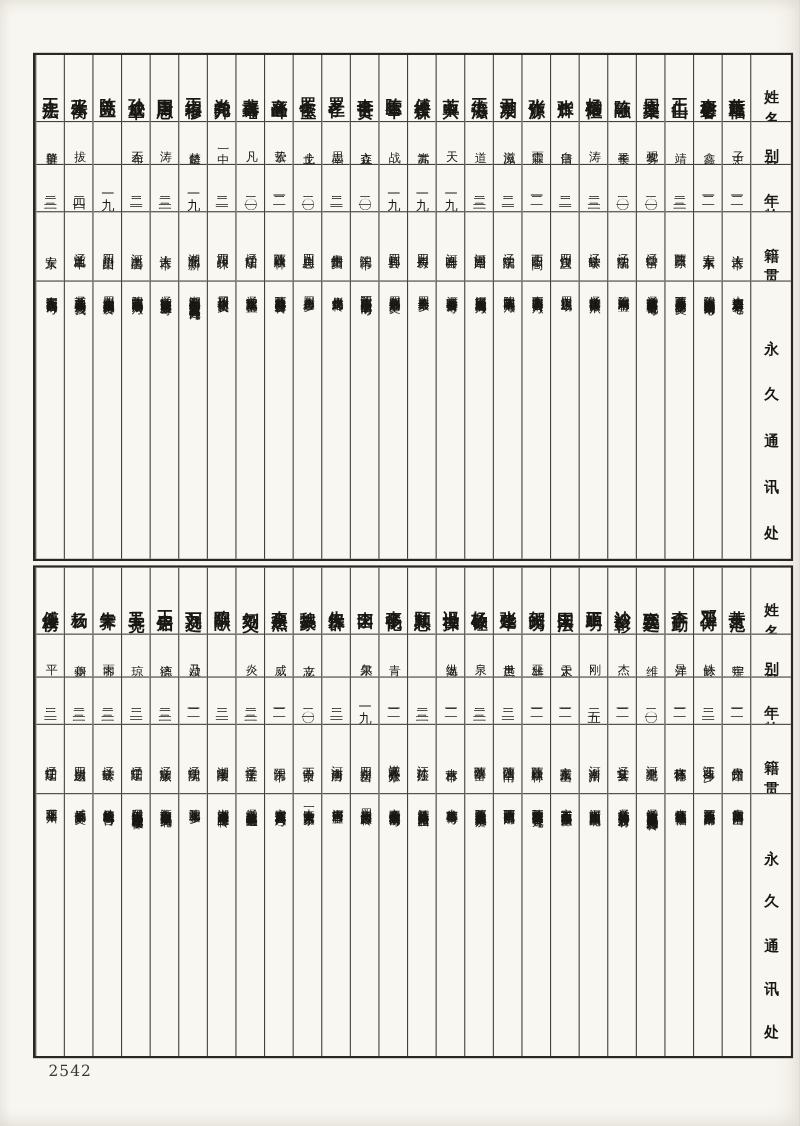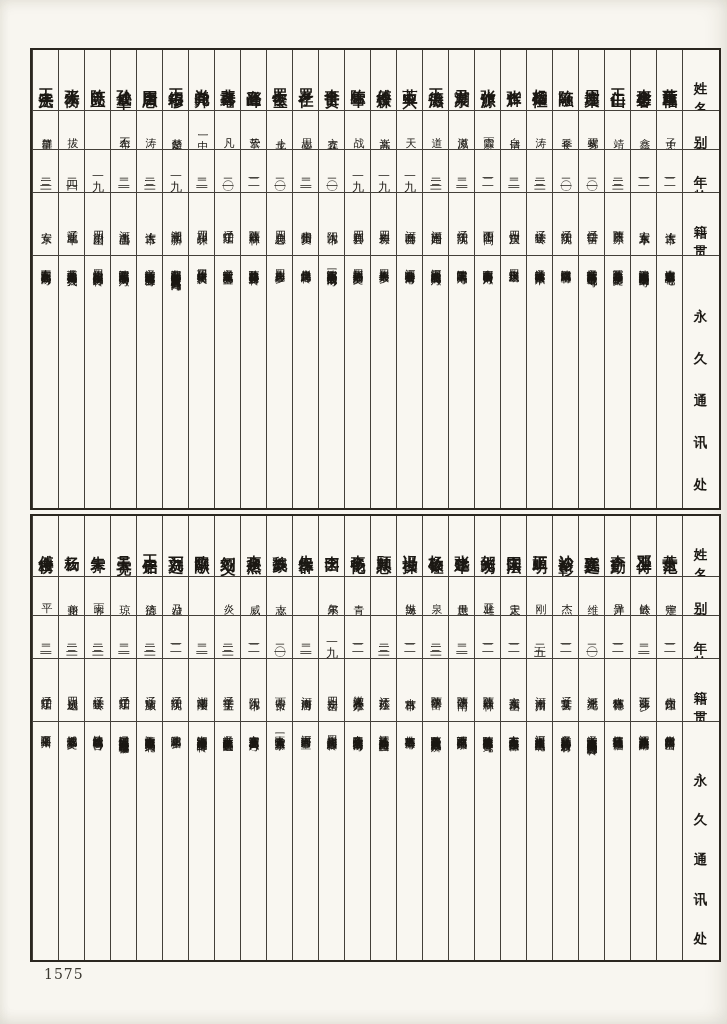--- a/index.html
+++ b/index.html
@@ -453,14 +453,14 @@
         <div class="cell r-address v-address">威远抚安乡邮交</div>
       </div>
       <div class="col">
         <div class="cell r-name v-name">傅金榜</div>
         <div class="cell r-alias v-alias">平</div>
         <div class="cell r-age v-age">二二</div>
         <div class="cell r-native v-native">辽宁辽阳</div>
         <div class="cell r-address v-address">辽阳县下平州</div>
       </div>
     </div>
-  <div class="page-number">1575</div>
+  <div class="page-number">2542</div>
 </div>
 
 </body></html>

